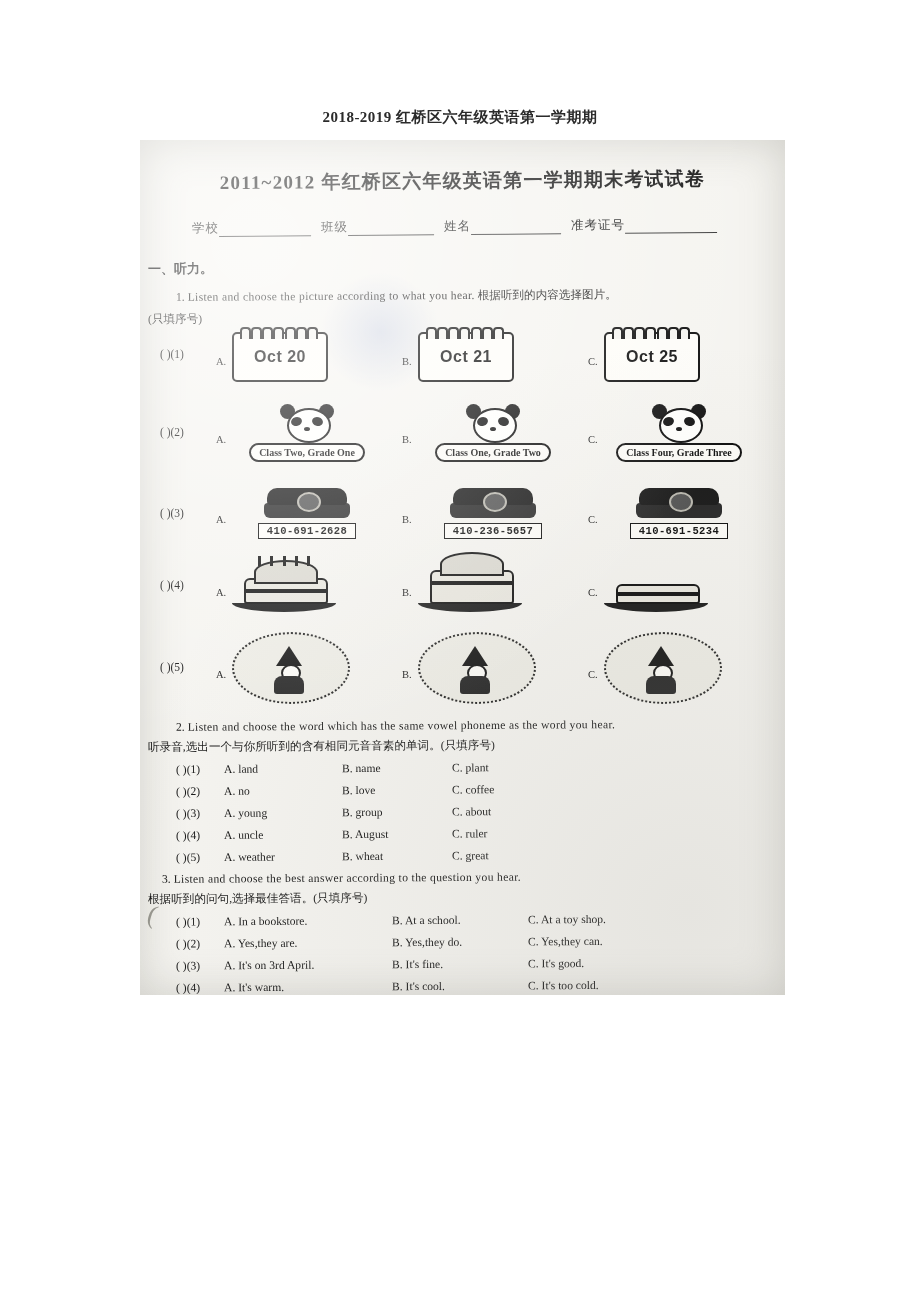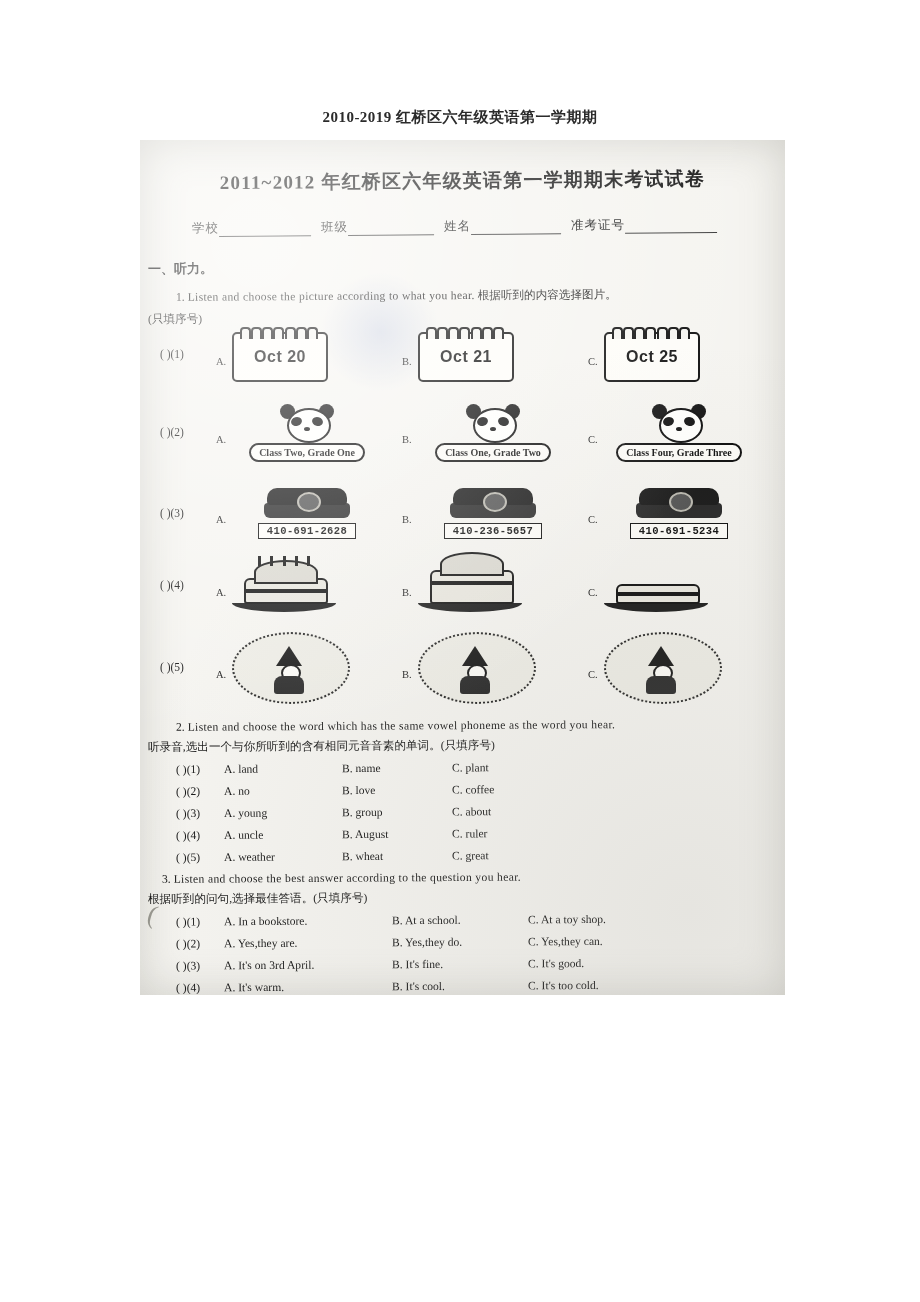--- a/index.html
+++ b/index.html
@@ -374,21 +374,21 @@
     position: absolute;
     left: 180px; top: 132px;
     width: 120px; height: 120px;
     background: radial-gradient(ellipse at center, rgba(96,120,190,0.20), rgba(96,120,190,0) 70%);
     pointer-events: none;
   }
 </style>
 </head>
 <body>
 
-<div class="doc-header">2010-2019 红桥区六年级英语第一学期期</div>
+<div class="doc-header">2018-2019 红桥区六年级英语第一学期期</div>
 
 <div class="scan">
   <div class="paper-inner">
 
     <div class="blue-smudge"></div>
 
     <div class="exam-title">2011~2012 年红桥区六年级英语第一学期期末考试试卷</div>
 
     <div class="info-line">
       <div class="info-item">

